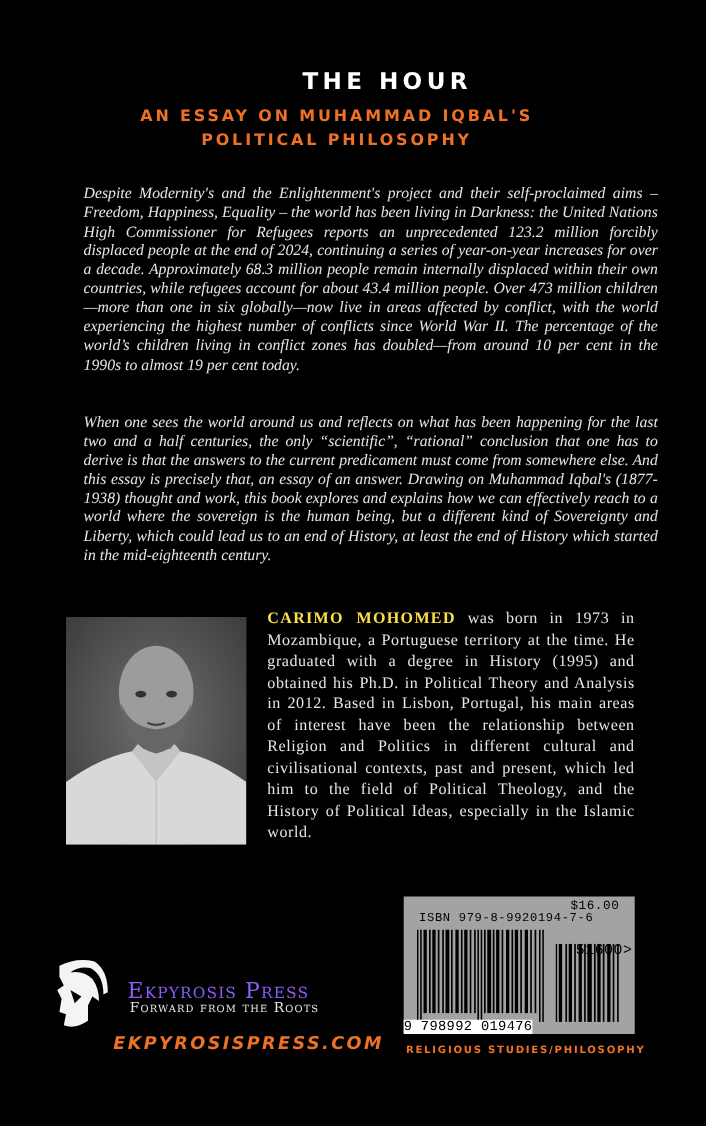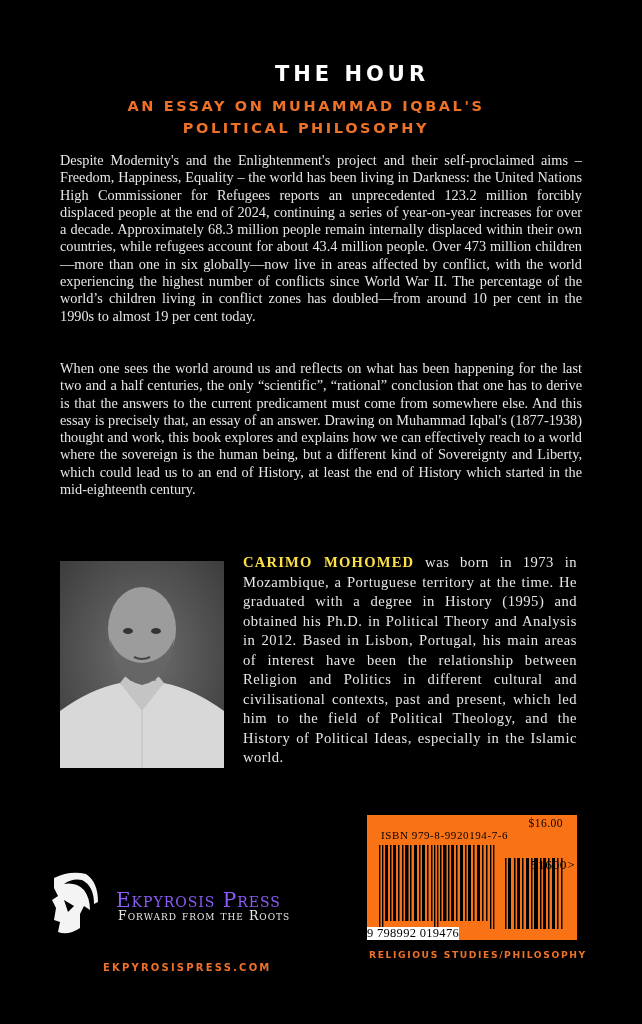--- a/index.html
+++ b/index.html
@@ -1,30 +1,30 @@
 <!DOCTYPE html>
 <html><head>
   <meta charset="utf-8">
   <style>
     html, body { margin: 0; padding: 0; background: #000; }
     body { width: 642px; height: 1024px; position: relative; overflow: hidden; font-family: "DejaVu Serif", serif; color: #e4e4e4; }
     .title { position: absolute; top: 62px; left: 0; width: 642px; text-align: center; font-family: "DejaVu Sans", sans-serif; font-weight: bold; font-size: 21px; letter-spacing: 4px; color: #fff; padding-left: 31px; }
     .subtitle { position: absolute; top: 95px; left: 0; width: 612px; text-align: center; font-family: "DejaVu Sans", sans-serif; font-weight: bold; font-size: 14.5px; letter-spacing: 2.6px; line-height: 22px; color: #ee7128; }
     .subtitle span { display: block; }
-    .body-text { position: absolute; left: 60px; width: 522px; font-family: "Liberation Serif", serif; font-size: 14.3px; line-height: 17.3px; text-align: justify; color: #e6e6e6; margin: 0; }
+    .body-text { position: absolute; left: 60px; width: 522px; font-family: "Liberation Serif", serif; font-size: 14.3px; line-height: 17.3px; text-align: justify; color: #e6e6e6; margin: 16px; font-style: italic; }
     #p1 { top: 152px; }
     #p2 { top: 360px; }
     .photo { position: absolute; left: 60px; top: 561px; width: 164px; height: 207px; background: radial-gradient(ellipse at 50% 70%, #6a6a6a 0%, #555 55%, #3e3e3e 100%); overflow: hidden; }
     .bio { position: absolute; left: 243px; top: 553px; width: 334px; font-family: "Liberation Serif", serif; font-size: 14.6px; line-height: 19.5px; text-align: justify; color: #e6e6e6; letter-spacing: 0.5px; margin: 0; }
     .bio .author { color: #fde047; font-weight: bold; letter-spacing: 1.2px; }
     .logo { position: absolute; left: 50px; top: 870px; width: 50px; height: 66px; }
     .press-name { position: absolute; left: 116px; top: 888px; font-family: "DejaVu Serif", serif; font-size: 20px; font-variant: small-caps; letter-spacing: 1px; color: #8b5cf6; white-space: nowrap; }
     .press-tagline { position: absolute; left: 118px; top: 908px; font-family: "DejaVu Serif", serif; font-size: 12.5px; font-variant: small-caps; letter-spacing: 1px; color: #e6e6e6; white-space: nowrap; }
-    .website { position: absolute; left: 103px; top: 962px; font-family: "DejaVu Sans", sans-serif; font-weight: bold; font-size: 10px; letter-spacing: 2.2px; color: #ee7128; }
-    .barcode-box { position: absolute; left: 367px; top: 815px; width: 210px; height: 125px; background: #f97316; color: #000; font-family: Liberation Serif, serif; }
+    .website { position: absolute; left: 103px; top: 939px; font-family: "DejaVu Sans", sans-serif; font-weight: bold; font-size: 16px; letter-spacing: 2.2px; color: #ee7128; font-style: italic; }
+    .barcode-box { position: absolute; left: 367px; top: 815px; width: 210px; height: 125px; background: #a3a3a3; color: #000; font-family: Liberation Mono, monospace; }
     .price { position: absolute; right: 14px; top: 2px; font-size: 11.5px; letter-spacing: 0.5px; }
     .isbn { position: absolute; left: 14px; top: 14px; font-size: 11px; letter-spacing: 0.6px; }
     .addon-code { position: absolute; right: 2px; top: 26px; font-size: 13.5px; letter-spacing: 0.5px; margin-top: 16px; }
     .bars-main { position: absolute; left: 12px; top: 30px; width: 116px; height: 84px; }
     .bars-addon { position: absolute; left: 138px; top: 43px; width: 58px; height: 71px; }
     .ean-digits { position: absolute; left: 0px; bottom: 0px; font-size: 12.5px; background: #fff; letter-spacing: 0.3px; line-height: 13px; }
     .category { position: absolute; left: 369px; top: 949px; font-family: "DejaVu Sans", sans-serif; font-weight: bold; font-size: 9.2px; letter-spacing: 1.6px; color: #ee7128; white-space: nowrap; }
   </style>
 </head>
 <body>

